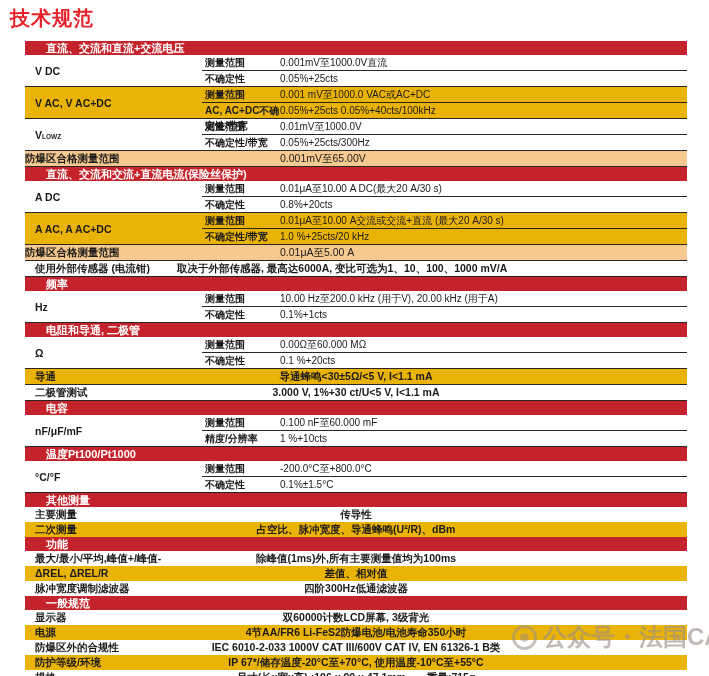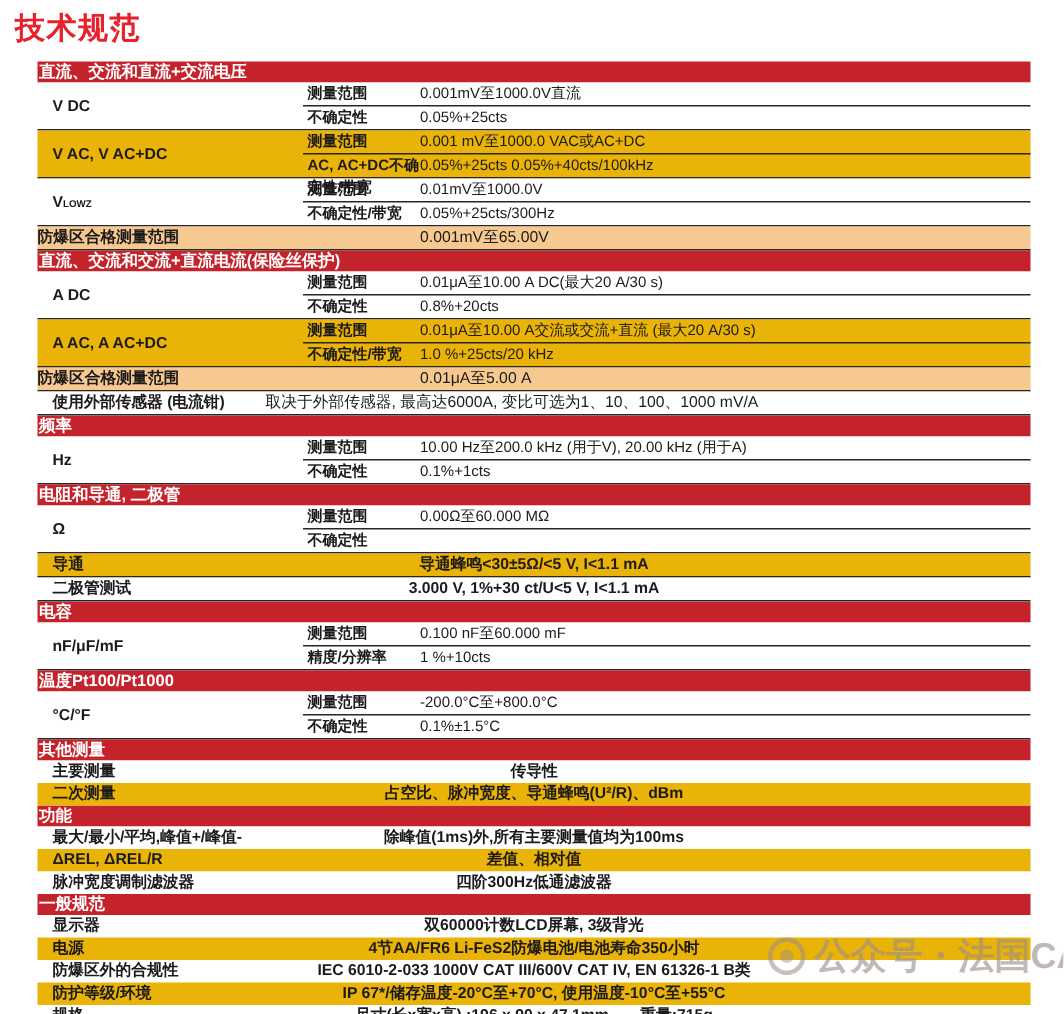--- a/index.html
+++ b/index.html
@@ -1,39 +1,39 @@
 <!DOCTYPE html>
 <html><head>
 <meta charset="utf-8">
 <style>
   html,body{margin:0;padding:0;background:#fff;}
   #app{position:relative;width:709px;height:676px;background:#ffffff;overflow:hidden;
        font-family:"Liberation Sans","DejaVu Sans",sans-serif;color:#1c1a1a;}
   .title{position:absolute;left:10px;top:5px;font-size:20px;font-weight:bold;color:#e7222a;letter-spacing:1px;font-family:Liberation Serif, serif;}
   .tbl{position:absolute;left:25px;top:41px;width:662px;}
-  .sec{height:14px;line-height:14px;background:#c5232b;color:#ffffff;font-weight:bold;font-size:11px;padding-left:1px;}
+  .sec{height:14px;line-height:14px;background:#c5232b;color:#ffffff;font-weight:bold;font-size:11px;padding-left:21px;}
   .bline{border-bottom:1px solid #2b2526;}
   .grp{display:flex;}
   .gname{width:177px;display:flex;align-items:center;padding-left:10px;font-weight:bold;font-size:10.5px;box-sizing:border-box;}
   .vsub{font-size:6.5px;margin-top:4px;}
   .gsubs{flex:1;}
   .sub{display:flex;height:15px;line-height:15px;font-size:10px;}
   .sub + .sub{border-top:1px solid #2b2526;}
   .slabel{width:78px;padding-left:3px;box-sizing:border-box;font-weight:bold;}
   .sval{flex:1;}
   .row{position:relative;height:15px;line-height:15px;font-size:10.5px;}
   .olabel{position:absolute;left:0;width:255px;text-align:left;font-weight:bold;}
   .oval{position:absolute;left:255px;}
   .orange{background:#f5c98f;}
   .pink{background:#eab308;}
   .white{background:#ffffff;}
   .clabel{position:absolute;left:10px;font-weight:bold;white-space:nowrap;}
   .cval{position:absolute;left:0;width:100%;text-align:center;font-weight:bold;}
   .senslabel{position:absolute;left:10px;font-weight:bold;white-space:nowrap;}
-  .sensval{position:absolute;left:152px;font-weight:normal;white-space:nowrap;text-align:right;}
+  .sensval{position:absolute;left:152px;font-weight:bold;white-space:nowrap;text-align:right;}
   .wm{position:absolute;left:512px;top:621px;display:flex;align-items:center;gap:6px;
       color:rgba(153,142,136,0.62);font-size:24px;white-space:nowrap;z-index:5;font-weight:bold;}
   .wmc{width:19px;height:19px;border:3px solid rgba(153,142,136,0.55);border-radius:50%;flex:0 0 auto;position:relative;}
   .wmc::after{content:"";position:absolute;left:5px;top:5px;width:9px;height:9px;border-radius:50%;
       background:rgba(153,142,136,0.45);}
 </style>
 </head>
 <body>
 
 <div id="app">
@@ -153,20 +153,21 @@
 
     <div class="grp white bline">
       <div class="gname">Ω</div>
       <div class="gsubs">
         <div class="sub">
             <span class="slabel">测量范围</span>
             <span class="sval">0.00Ω至60.000 MΩ</span>
           </div>
         <div class="sub">
             <span class="slabel">不确定性</span>
+            <span class="sval">0.1 %+20cts</span>
           </div>
       </div>
     </div>
 
     <div class="row pink bline">
       <span class="clabel">导通</span>
       <span class="cval">导通蜂鸣&lt;30±5Ω/&lt;5 V, I&lt;1.1 mA</span>
     </div>
 
     <div class="row white bline">

